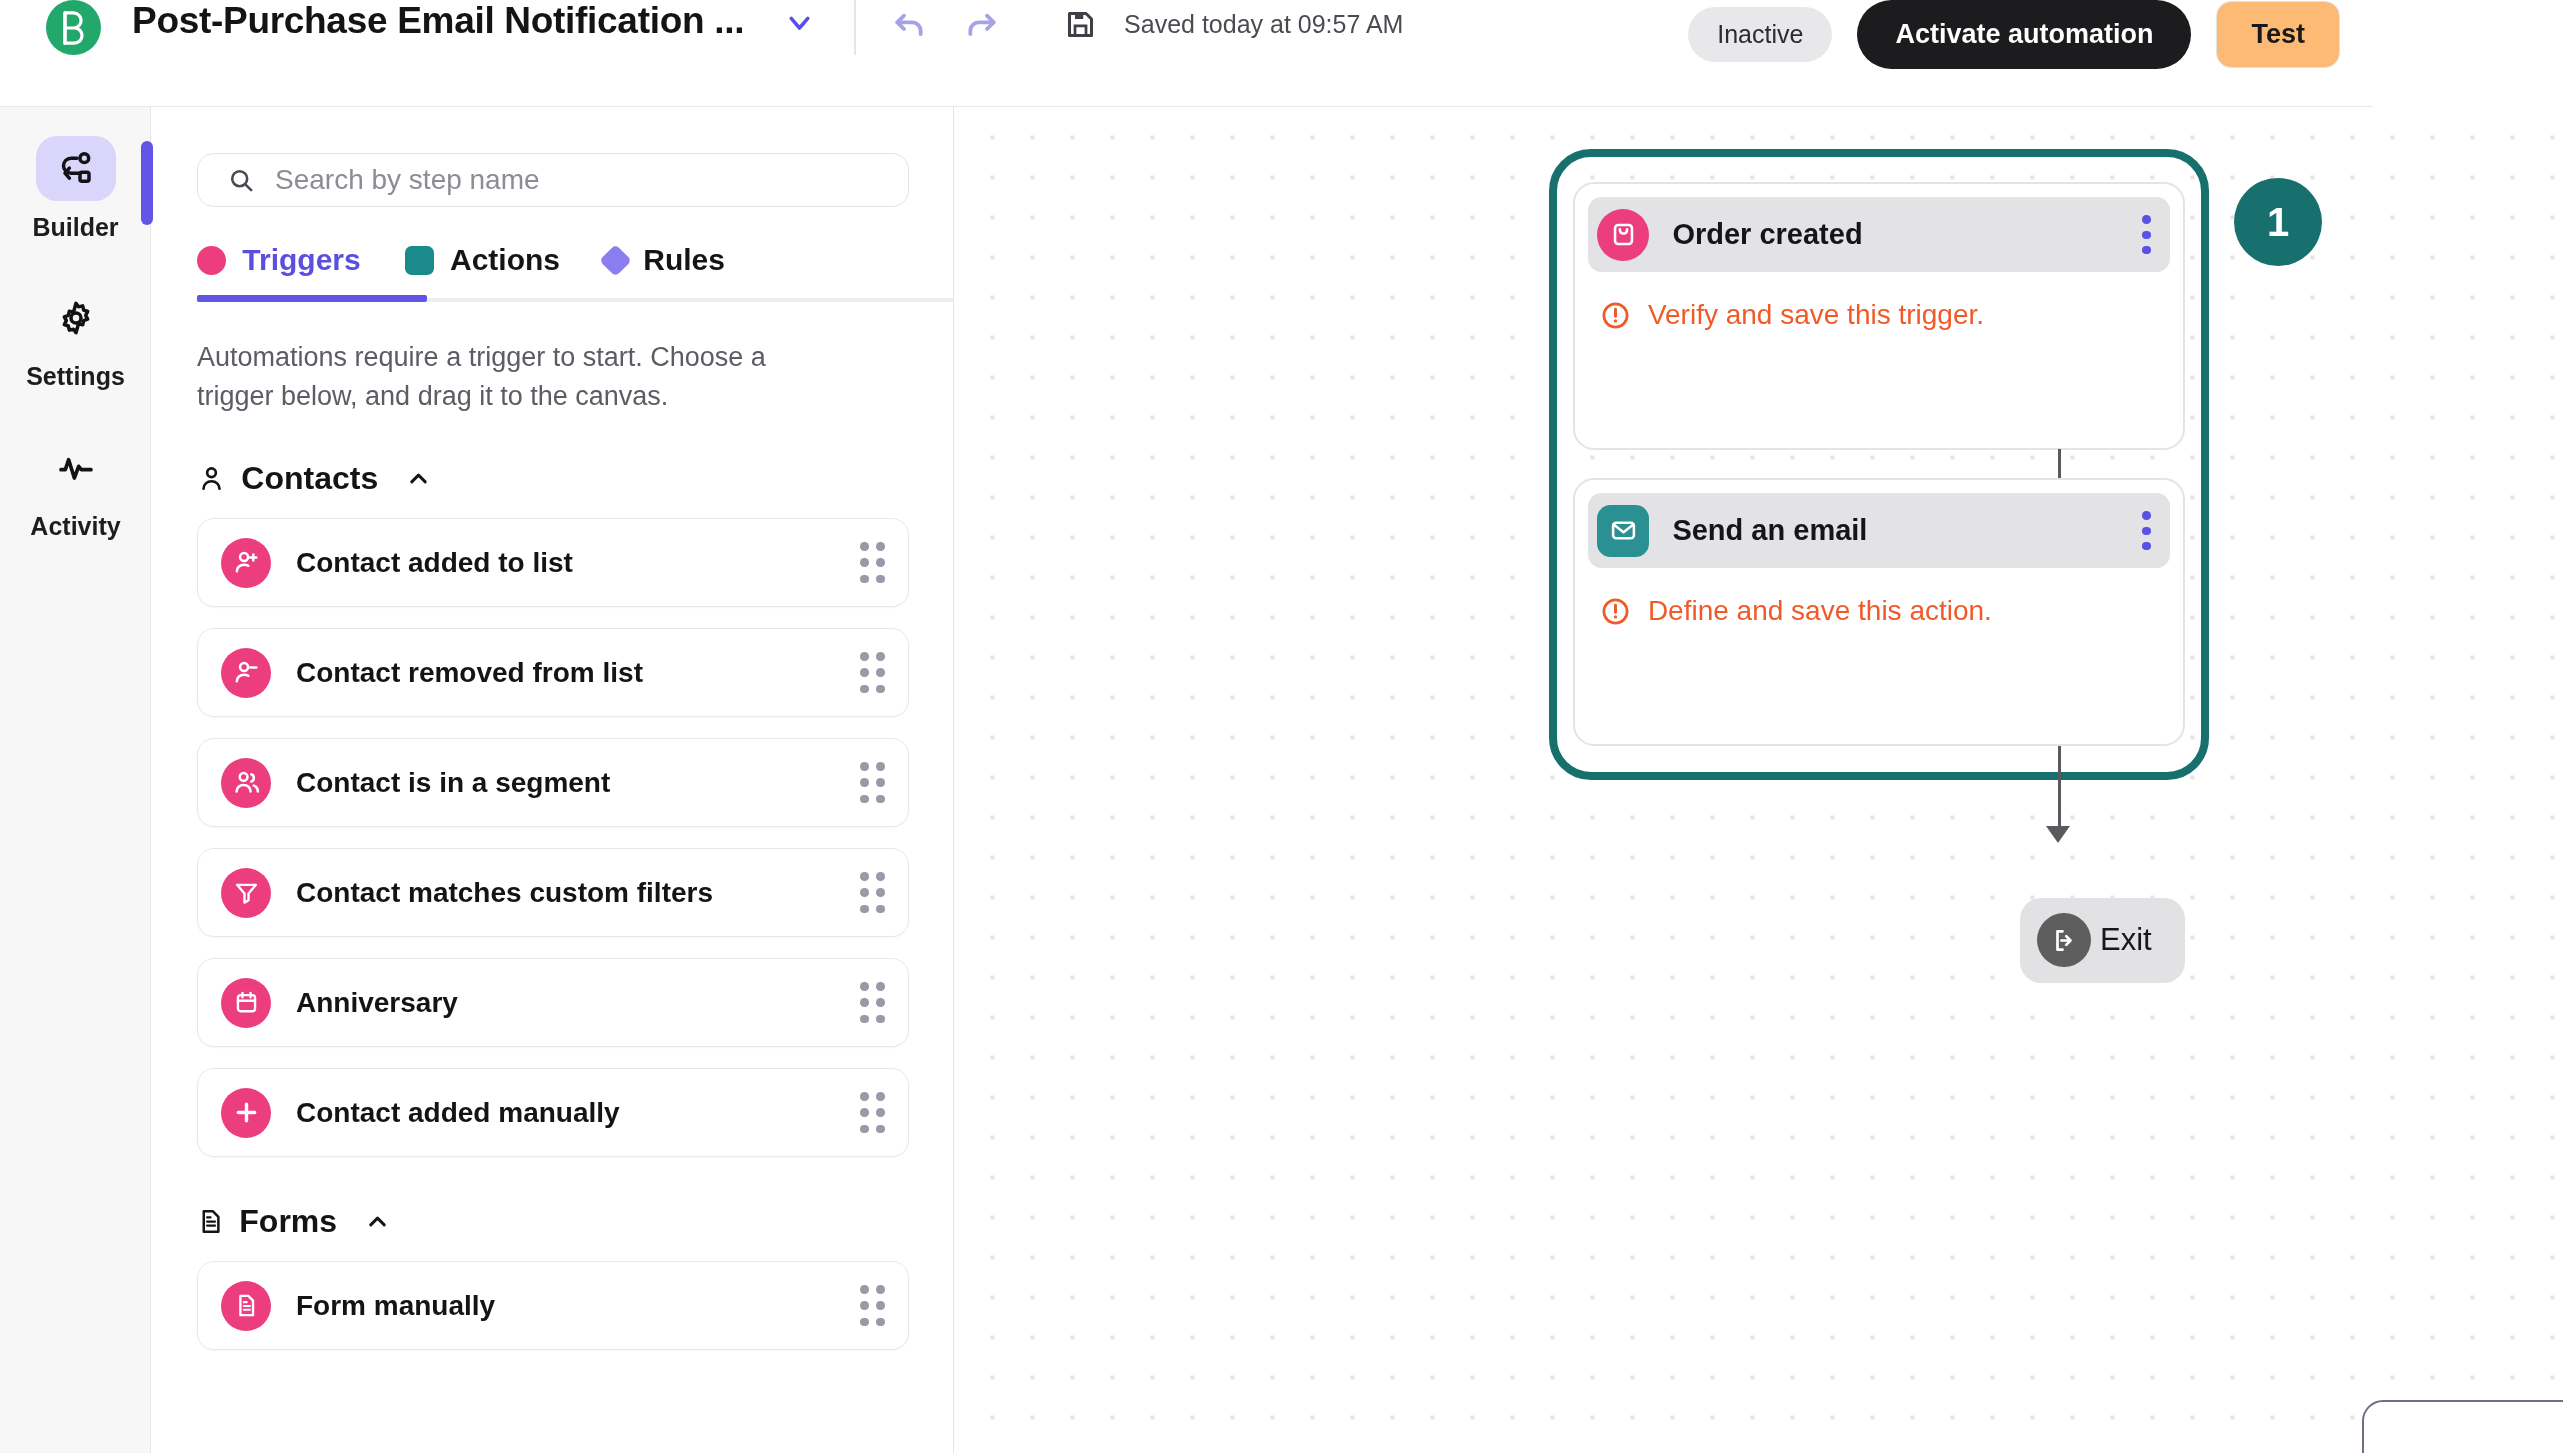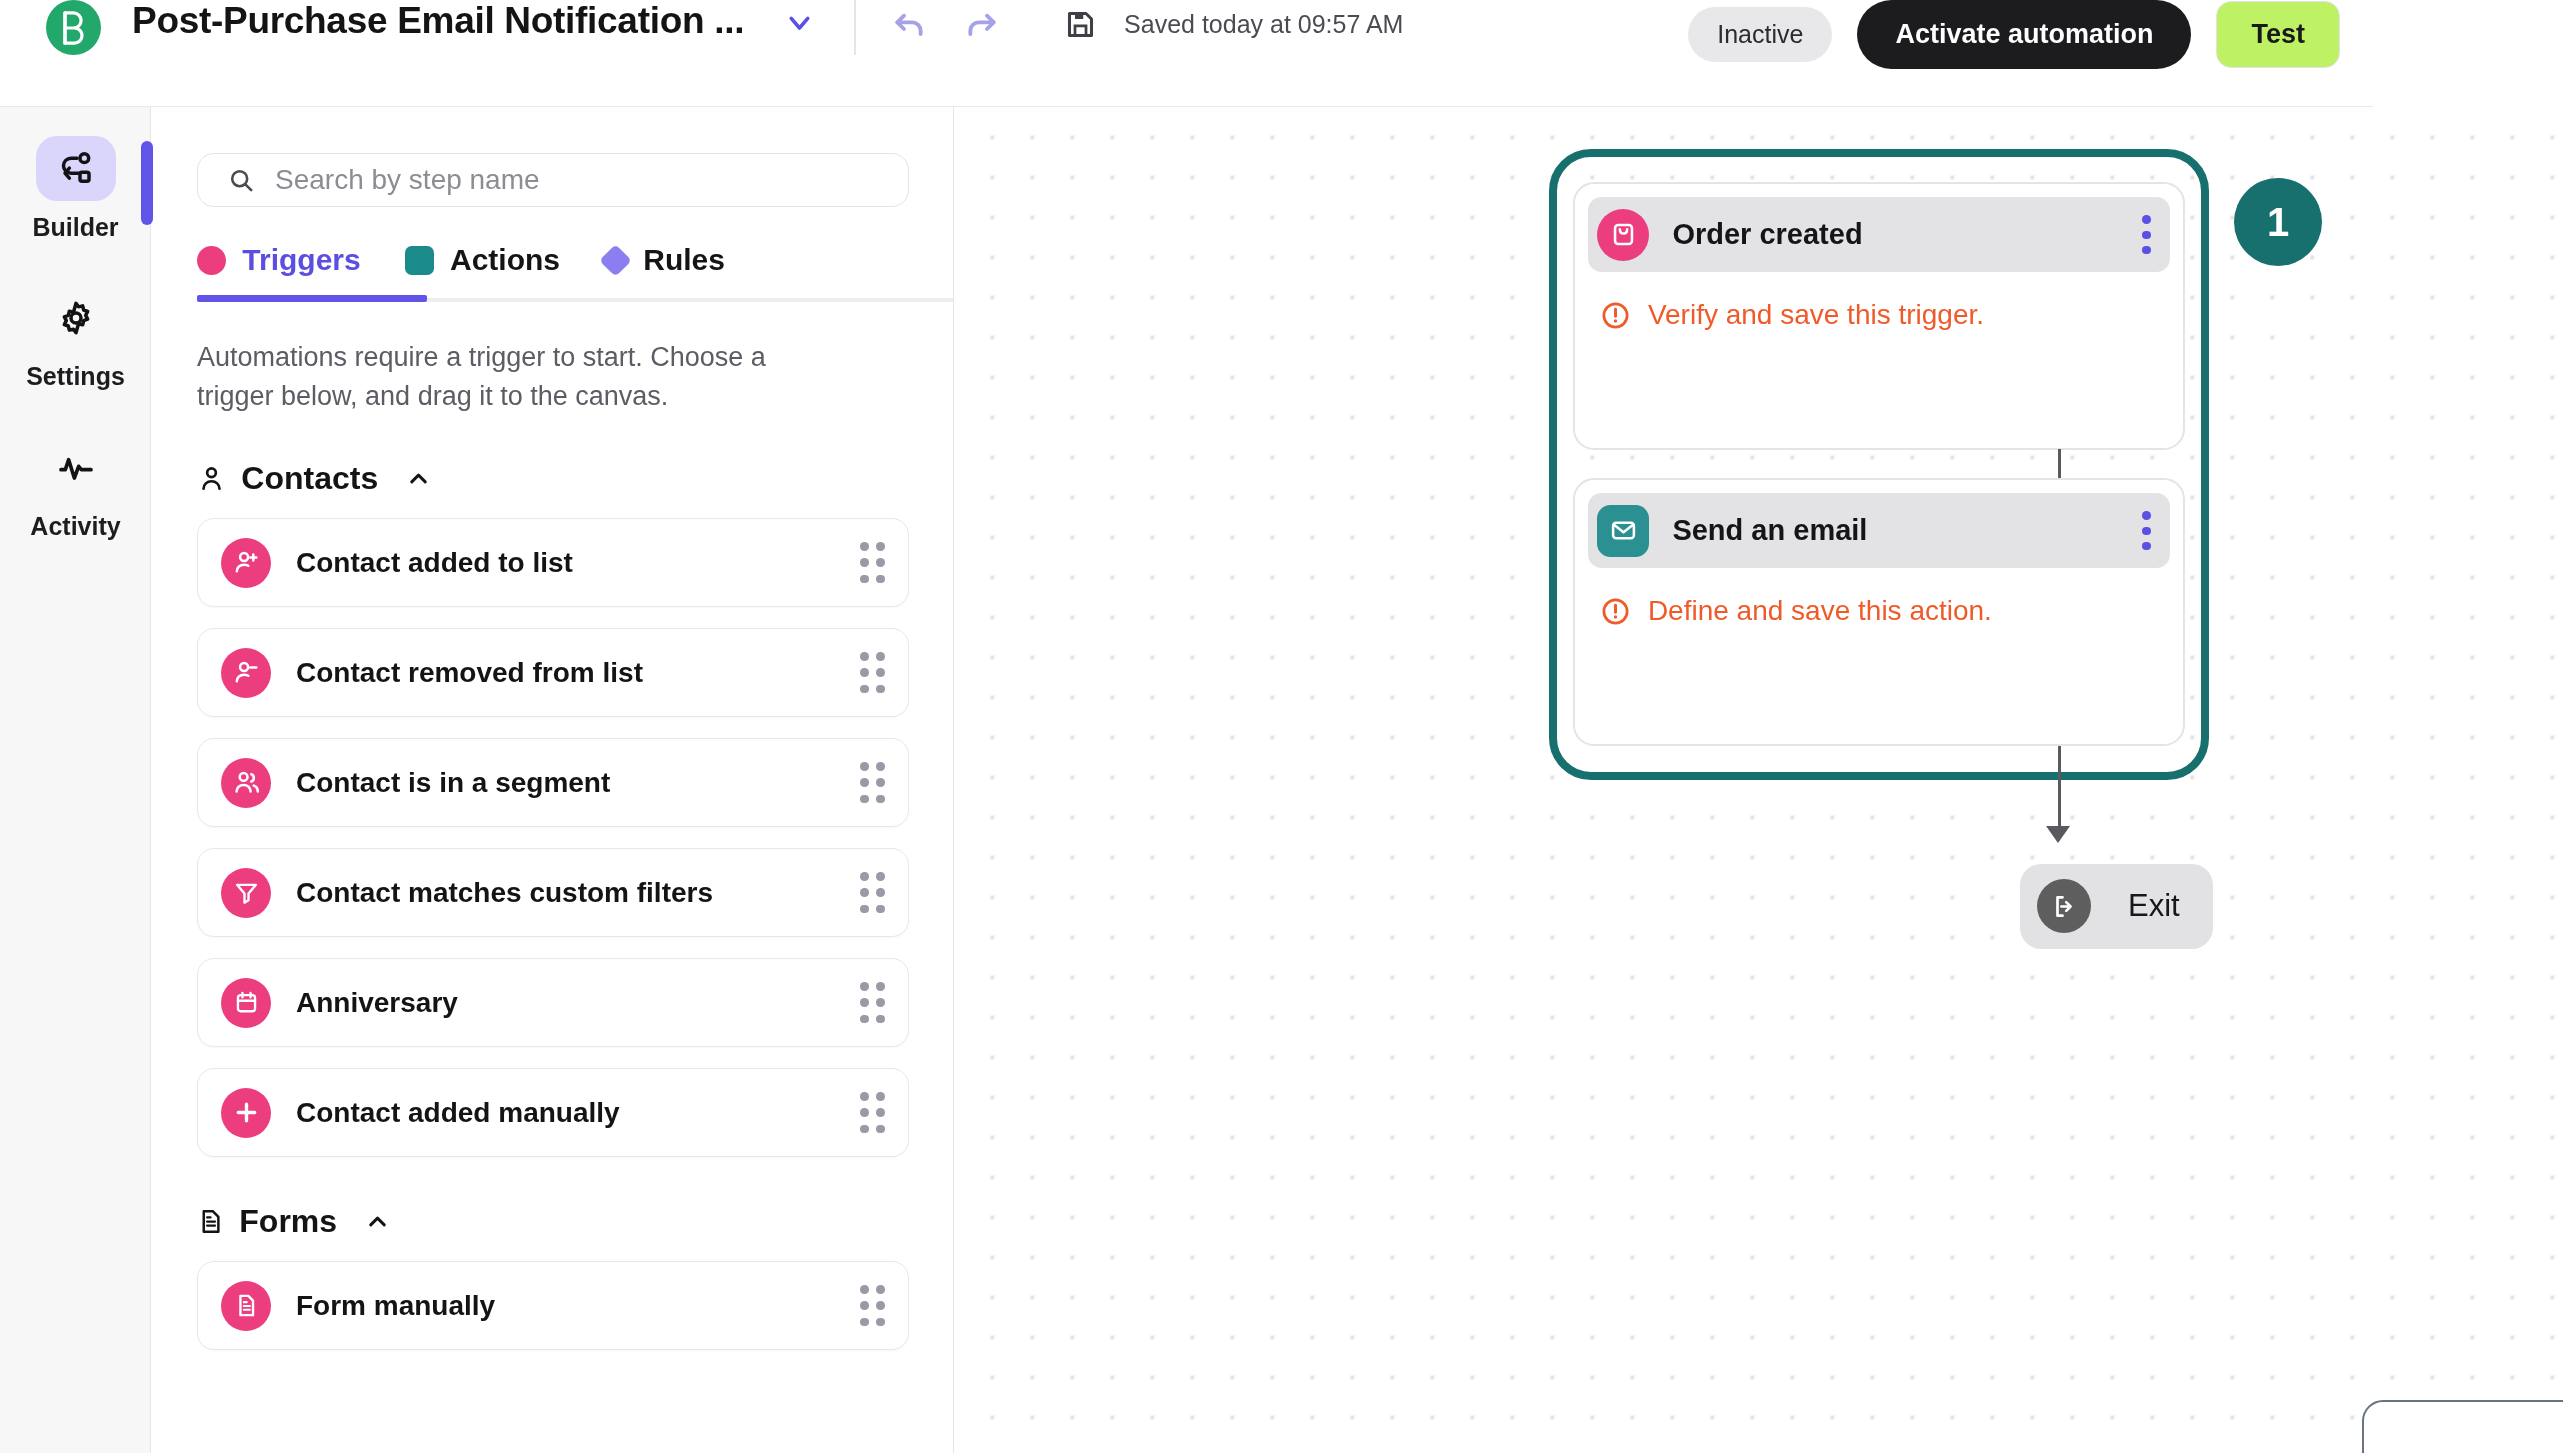--- a/index.html
+++ b/index.html
@@ -64,21 +64,21 @@
     padding: 13.4px 29px; white-space: nowrap;
   }
   .btn-primary {
     background: #1c1c1e; color: #ffffff;
     font-size: 27px; font-weight: 700;
     border-radius: 955px; padding: 19px 38px;
     border: none; cursor: pointer; white-space: nowrap;
     font-family: "Liberation Sans", sans-serif;
   }
   .btn-secondary {
-    background: #bef264; color: #19191c;
+    background: #fdba74; color: #19191c;
     font-size: 27px; font-weight: 700;
     border-radius: 15.3px; padding: 17px 34px;
     border: 1.9px solid #e2e2e6; cursor: pointer; white-space: nowrap;
     font-family: "Liberation Sans", sans-serif;
   }
 
   
   .rail {
     position: absolute; top: 107px; left: 0;
     width: 151px; height: 1347px;
@@ -250,23 +250,24 @@
   .node-menu i { width: 8.6px; height: 8.6px; border-radius: 50%; background: #5b50e5; display:block; }
   .node-alert {
     display: flex; align-items: center; gap: 17px;
     padding: 27px 11.5px 0 11.5px;
   }
   .node-alert-text { font-size: 28px; color: #f05a28; white-space: nowrap; }
 
   .exit-pill {
     position: absolute;
     background: #e2e2e4; border-radius: 21px;
-    display: flex; align-items: center; gap: 37px;
+    display: flex; align-items: center; gap: 9px;
     padding: 15.3px 33px 15.3px 17px;
     cursor: pointer;
+    margin-top: 34px;
   }
   .exit-icon {
     width: 54px; height: 54px; border-radius: 50%;
     background: #5e5e5e; flex: none;
     display: flex; align-items: center; justify-content: center;
   }
   .exit-label { font-size: 31px; color: #18181b; }
 
   .edge { position: absolute; background: #5a5a5e; width: 2.9px; }
   .edge-head {

